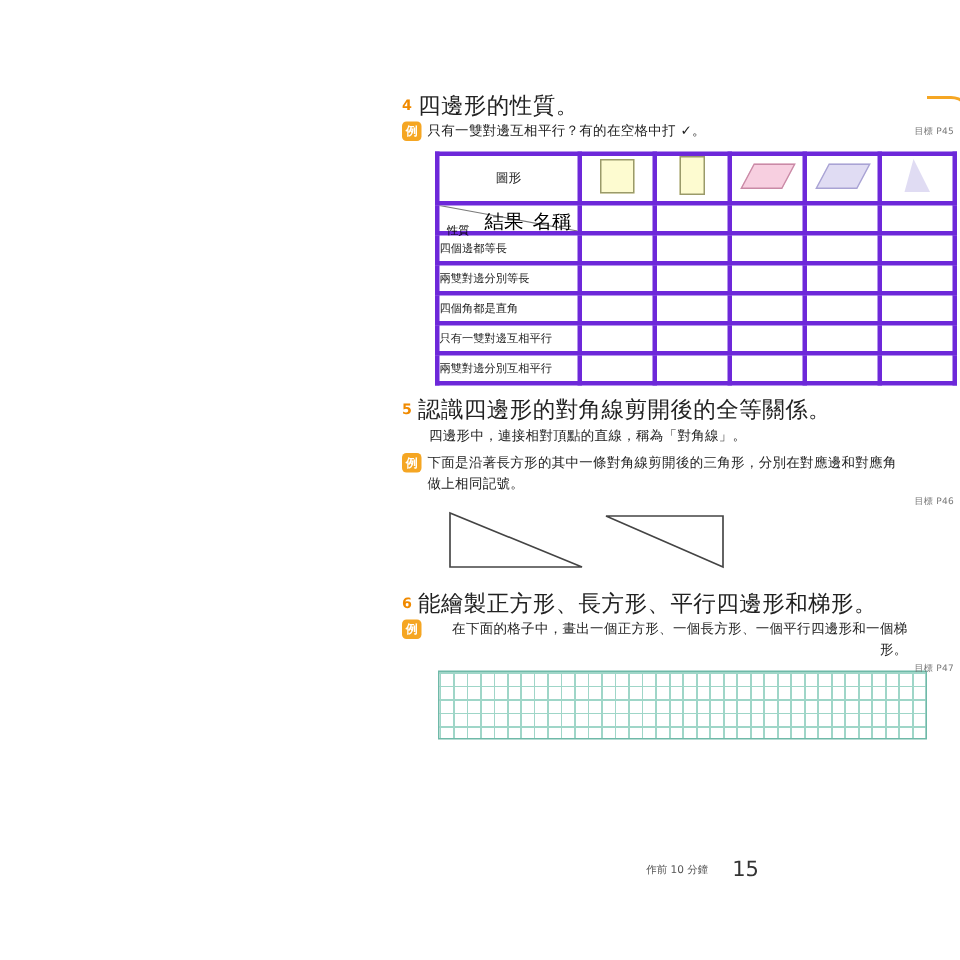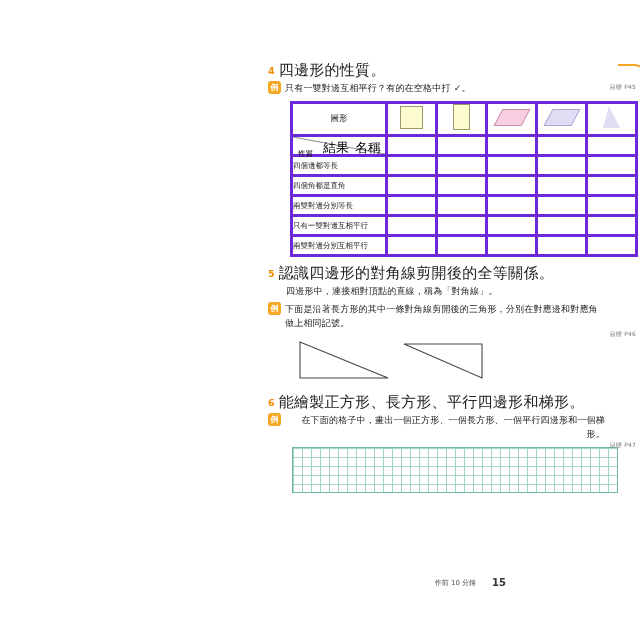--- a/index.html
+++ b/index.html
@@ -84,21 +84,21 @@
     background-image:
       repeating-linear-gradient(to right, #9fd6c8 0 1px, transparent 1px 9px),
       repeating-linear-gradient(to bottom, #9fd6c8 0 1px, transparent 1px 9px);
     border:1px solid #6fb9a8;
   }
   .footer{
     position:absolute;left:0;right:0;bottom:28px;display:flex;justify-content:flex-end;
     align-items:center;gap:16px;padding-right:12px;
   }
   .foot-time{font-size:7px;color:#555;}
-  .foot-page{font-size:10px;color:#333;font-weight:bold;}
+  .foot-page{font-size:14px;color:#333;font-weight:normal;}
 </style>
 </head>
 <body>
 
 <div class="page">
   <div class="sheet">
     <div class="edge"></div>
 
     <div class="content">
 
@@ -140,29 +140,29 @@
           </tr>
           <tr>
             <td class="labelcell">四個邊都等長</td>
             <td></td>
                 <td></td>
             <td></td>
                 <td></td>
             <td></td>
           </tr>
           <tr>
+            <td class="labelcell">兩雙對邊分別等長</td>
+            <td></td>
+                <td></td>
+            <td></td>
+                <td></td>
+            <td></td>
+          </tr>
+          <tr>
             <td class="labelcell">四個角都是直角</td>
-            <td></td>
-                <td></td>
-            <td></td>
-                <td></td>
-            <td></td>
-          </tr>
-          <tr>
-            <td class="labelcell">兩雙對邊分別等長</td>
             <td></td>
                 <td></td>
             <td></td>
                 <td></td>
             <td></td>
           </tr>
           <tr>
             <td class="labelcell">只有一雙對邊互相平行</td>
             <td></td>
                 <td></td>

